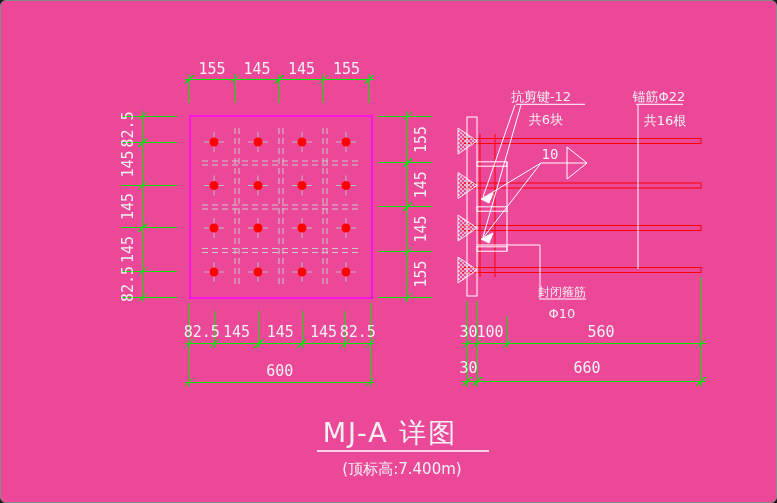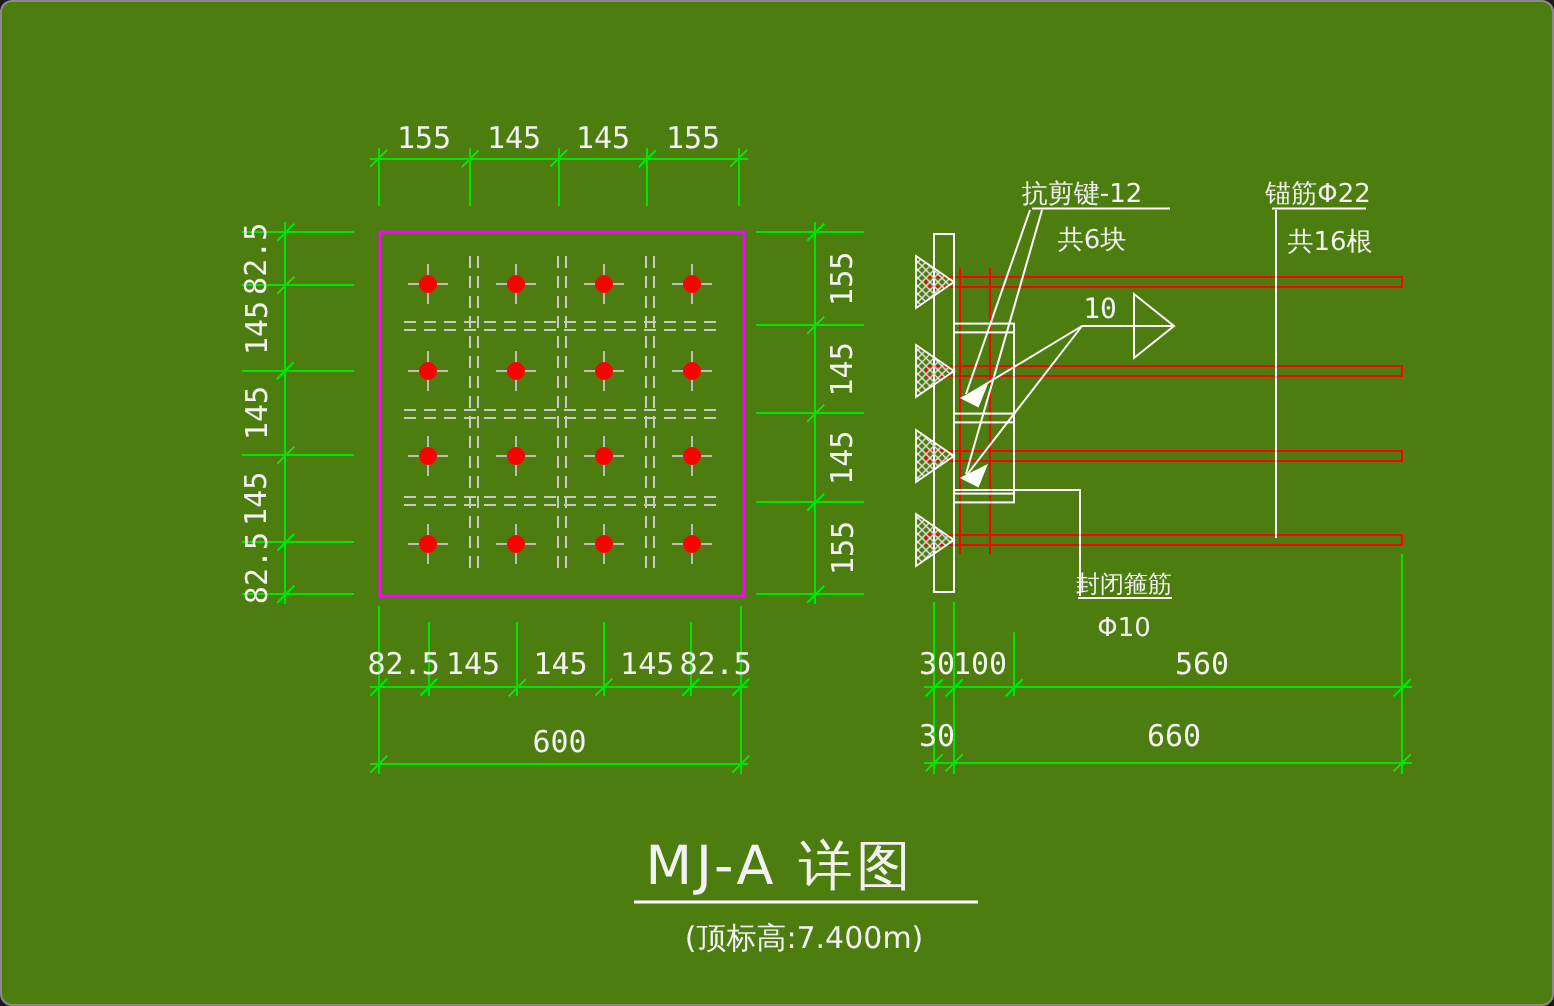--- a/index.html
+++ b/index.html
@@ -1,18 +1,18 @@
 <!DOCTYPE html>
 <html><head>
 <meta charset="utf-8">
 <style>
   html,body{margin:0;padding:0;background:#1a1a1a;}
   .frame{
     position:relative;width:775px;height:501px;margin:0 auto;
-    background:#4d7c0f;border:1px solid #8a8a8a;border-radius:6px;overflow:hidden;
+    background:#ec4899;border:1px solid #8a8a8a;border-radius:6px;overflow:hidden;
     font-family:"DejaVu Sans Mono", monospace;
   }
   svg{position:absolute;left:0;top:0;}
   text{fill:#f2f2f2;stroke:none;font-family:"DejaVu Sans Mono", monospace;}
   .cjk{font-family:"DejaVu Sans", sans-serif;}
 </style>
 </head>
 <body>
 
 <div class="frame">

